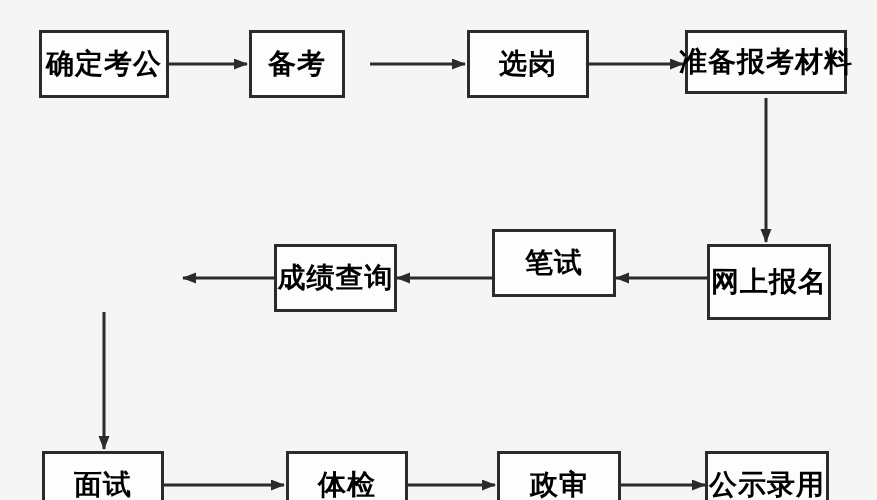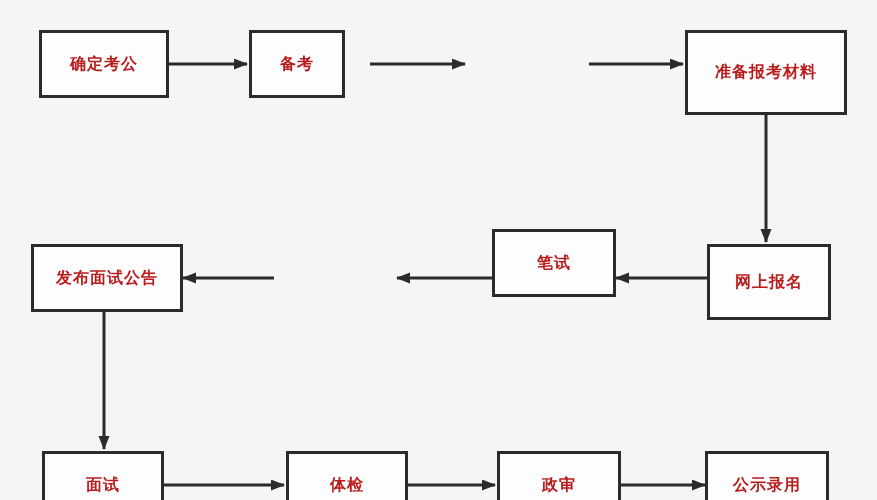--- a/index.html
+++ b/index.html
@@ -19,22 +19,22 @@
   .node {
     position: absolute;
     box-sizing: border-box;
     background: #fdfdfd;
     border: 3px solid #2b2b2b;
     display: flex;
     align-items: center;
     justify-content: center;
   }
   .node-label {
-    color: #b91c1c;
-    font-size: 16px;
+    color: #000000;
+    font-size: 28px;
     font-weight: bold;
     letter-spacing: 1px;
     white-space: nowrap;
   }
 </style>
 </head>
 <body>
 
 <div class="canvas">
 
@@ -61,32 +61,35 @@
     <line x1="408" y1="485" x2="495" y2="485" stroke="#2b2b2b" stroke-width="3" marker-end="url(#arrowhead)"></line>
     <line x1="621" y1="485" x2="705" y2="485" stroke="#2b2b2b" stroke-width="3" marker-end="url(#arrowhead)"></line>
   </svg>
 
   <div class="node" style="left:39px;top:30px;width:130px;height:68px">
     <span class="node-label">确定考公</span>
   </div>
   <div class="node" style="left:249px;top:30px;width:96px;height:68px">
     <span class="node-label">备考</span>
   </div>
-  <div class="node" style="left:685px;top:30px;width:162px;height:85px">
+  <div class="node" style="left:467px;top:30px;width:122px;height:68px">
+    <span class="node-label">选岗</span>
+  </div>
+  <div class="node" style="left:685px;top:30px;width:162px;height:64px">
     <span class="node-label">准备报考材料</span>
   </div>
 
   <div class="node" style="left:707px;top:244px;width:124px;height:76px">
     <span class="node-label">网上报名</span>
   </div>
   <div class="node" style="left:492px;top:229px;width:124px;height:68px">
     <span class="node-label">笔试</span>
   </div>
-  <div class="node" style="left:31px;top:244px;width:152px;height:68px">
-    <span class="node-label">发布面试公告</span>
+  <div class="node" style="left:274px;top:244px;width:123px;height:68px">
+    <span class="node-label">成绩查询</span>
   </div>
 
   <div class="node" style="left:42px;top:451px;width:122px;height:68px">
     <span class="node-label">面试</span>
   </div>
   <div class="node" style="left:286px;top:451px;width:122px;height:68px">
     <span class="node-label">体检</span>
   </div>
   <div class="node" style="left:497px;top:451px;width:124px;height:68px">
     <span class="node-label">政审</span>

